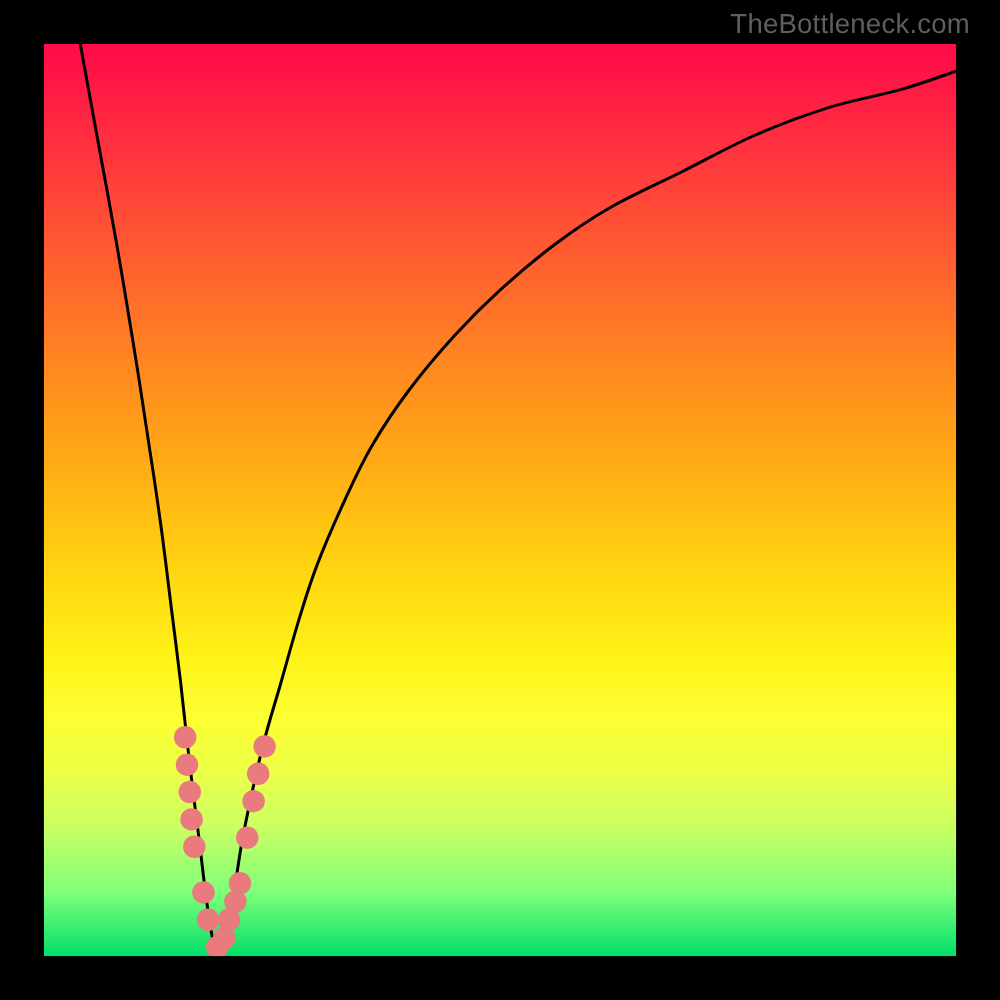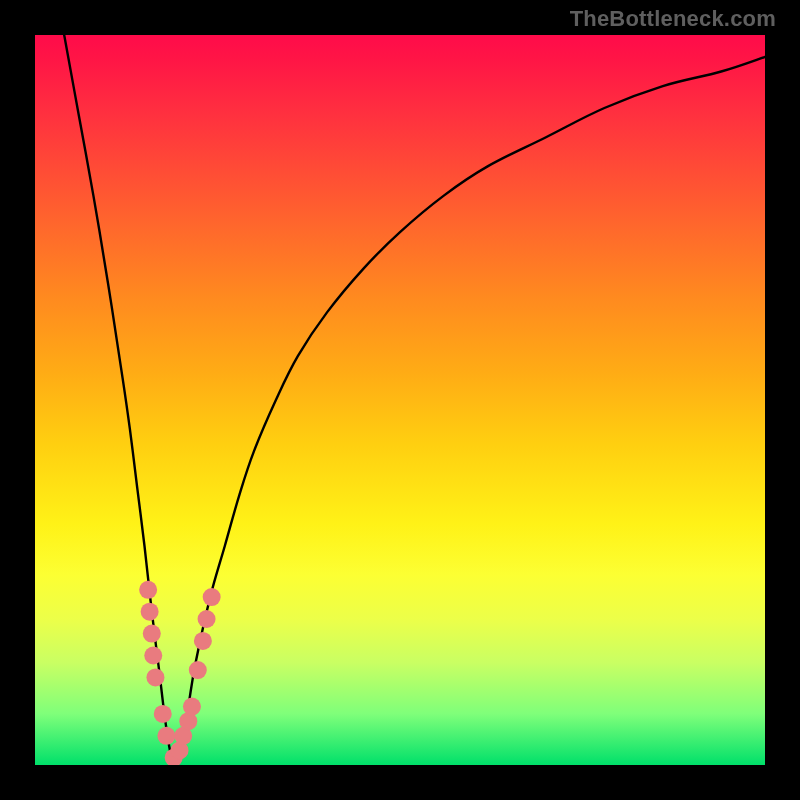--- a/index.html
+++ b/index.html
@@ -45,21 +45,21 @@
       #7fff7a 93%,
       #00e06a 100%
     );
   }
   .watermark {
     position: absolute;
     top: 6px;
     right: 24px;
     color: #5f5f5f;
     font-size: 22px;
-    font-weight: 700;
+    font-weight: 400;
     letter-spacing: 0.2px;
     user-select: none;
   }
   svg.curve {
     position: absolute;
     inset: 0;
   }
 </style>
 </head>
 <body>

